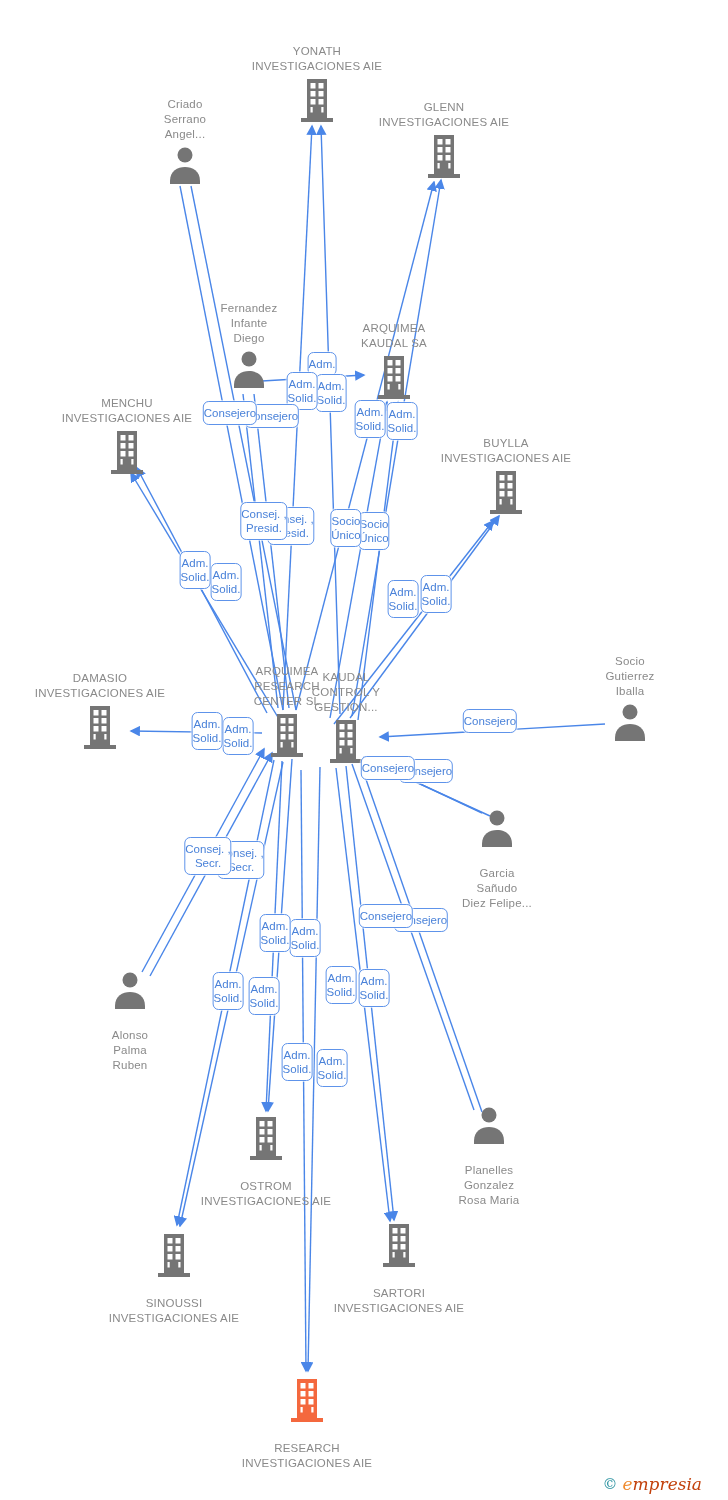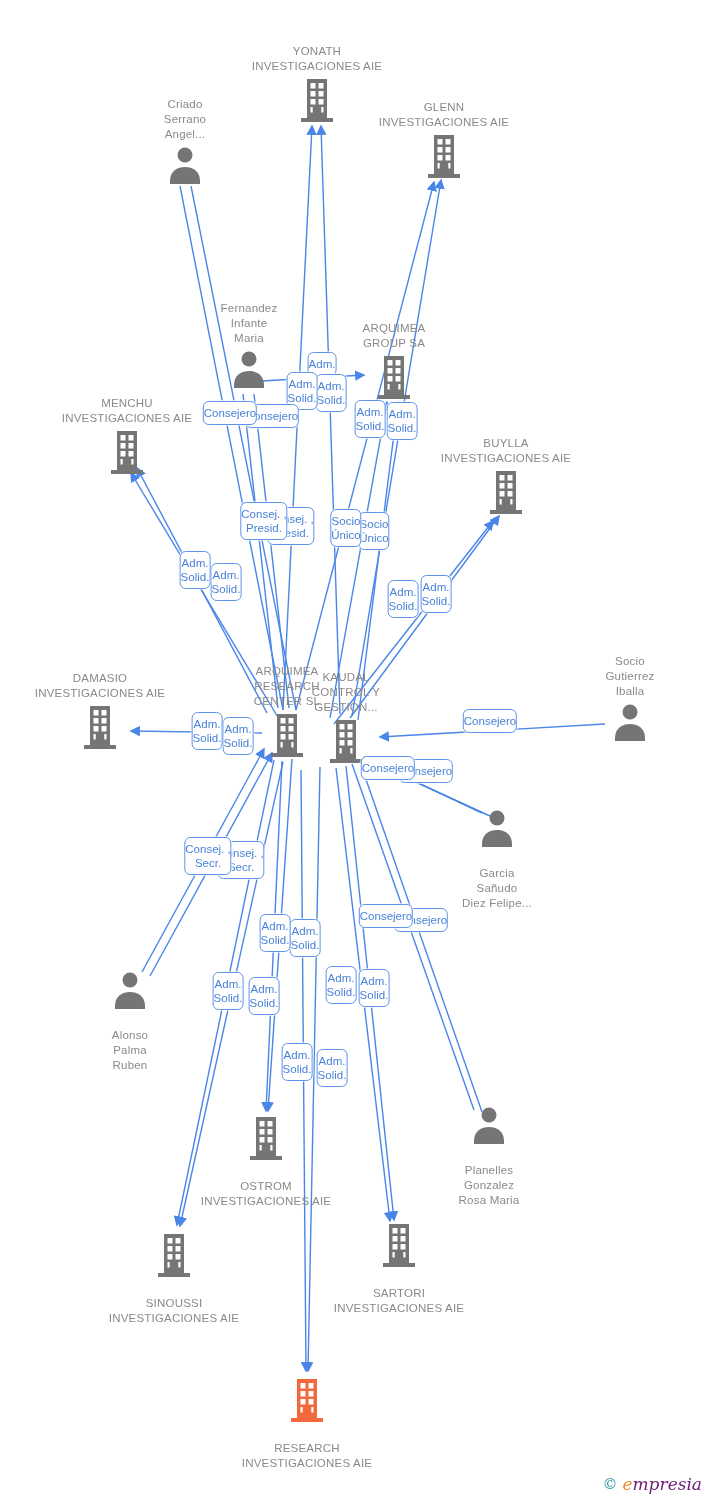--- a/index.html
+++ b/index.html
@@ -35,21 +35,21 @@
   }
   #logo{
     position:absolute;right:10px;bottom:6px;z-index:4;
     display:flex;align-items:center;gap:5px;
     font-family:"DejaVu Serif", serif;
     font-style:italic;
     font-size:17px;
   }
   #logo .copy{color:#28919f;font-style:normal;font-size:15px;}
   #logo .e{color:#f08a2d;}
-  #logo .rest{color:#701a75;}
+  #logo .rest{color:#c2410c;}
 </style>
 </head>
 <body>
 
 <div id="canvas">
   <svg id="edges" width="728" height="1500">
     <defs>
       <marker id="arrow" viewBox="0 0 10 10" refX="8.5" refY="5" markerWidth="7.5" markerHeight="7.5" orient="auto-start-reverse">
         <path d="M0,0 L10,5 L0,10 z" fill="#4a86e8"></path>
       </marker>
@@ -134,21 +134,21 @@
           <rect x="14.5" y="14" width="5" height="5.5" fill="#fff"></rect>
           <rect x="22.5" y="14" width="5" height="5.5" fill="#fff"></rect>
           <rect x="14.5" y="22" width="5" height="5.5" fill="#fff"></rect>
           <rect x="22.5" y="22" width="5" height="5.5" fill="#fff"></rect>
           <rect x="14.5" y="30" width="2.2" height="5.5" fill="#fff"></rect>
           <rect x="25.3" y="30" width="2.2" height="5.5" fill="#fff"></rect>
           <rect x="5" y="41" width="32" height="4" fill="#757575"></rect>
         </svg>
         <div class="node-label above">
           <div>ARQUIMEA</div>
-          <div>GROUP SA</div>
+          <div>KAUDAL SA</div>
         </div>
       </div>
       <div class="node" style="left: 127px; top: 452px;">
         <svg class="icon" width="42" height="46" viewBox="0 0 42 46">
           <rect x="11" y="2" width="20" height="39" fill="#757575"></rect>
           <rect x="14.5" y="6" width="5" height="5.5" fill="#fff"></rect>
           <rect x="22.5" y="6" width="5" height="5.5" fill="#fff"></rect>
           <rect x="14.5" y="14" width="5" height="5.5" fill="#fff"></rect>
           <rect x="22.5" y="14" width="5" height="5.5" fill="#fff"></rect>
           <rect x="14.5" y="22" width="5" height="5.5" fill="#fff"></rect>
@@ -320,21 +320,21 @@
         </div>
       </div>
       <div class="node" style="left: 249px; top: 369px;">
         <svg class="icon" width="40" height="40" viewBox="0 0 40 40">
           <circle cx="20" cy="10" r="7.5" fill="#757575"></circle>
           <path d="M5,39 v-3 c0,-10 7.5,-14 15,-14 s15,4 15,14 v3 z" fill="#757575"></path>
         </svg>
         <div class="node-label above">
           <div>Fernandez</div>
           <div>Infante</div>
-          <div>Maria</div>
+          <div>Diego</div>
         </div>
       </div>
       <div class="node" style="left: 630px; top: 722px;">
         <svg class="icon" width="40" height="40" viewBox="0 0 40 40">
           <circle cx="20" cy="10" r="7.5" fill="#757575"></circle>
           <path d="M5,39 v-3 c0,-10 7.5,-14 15,-14 s15,4 15,14 v3 z" fill="#757575"></path>
         </svg>
         <div class="node-label above">
           <div>Socio</div>
           <div>Gutierrez</div>

